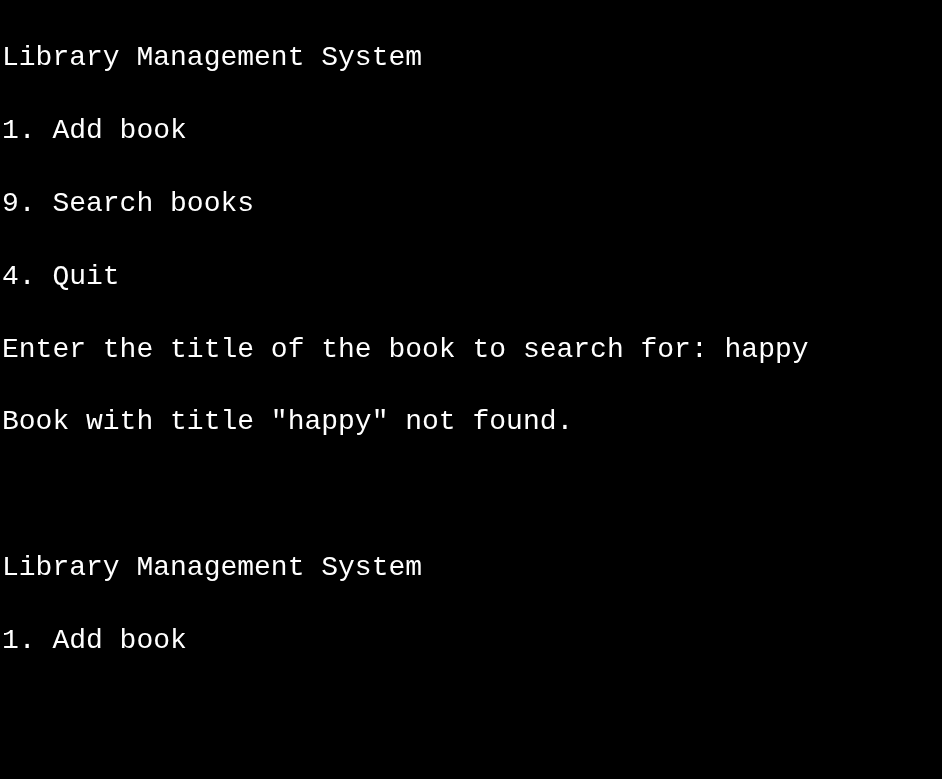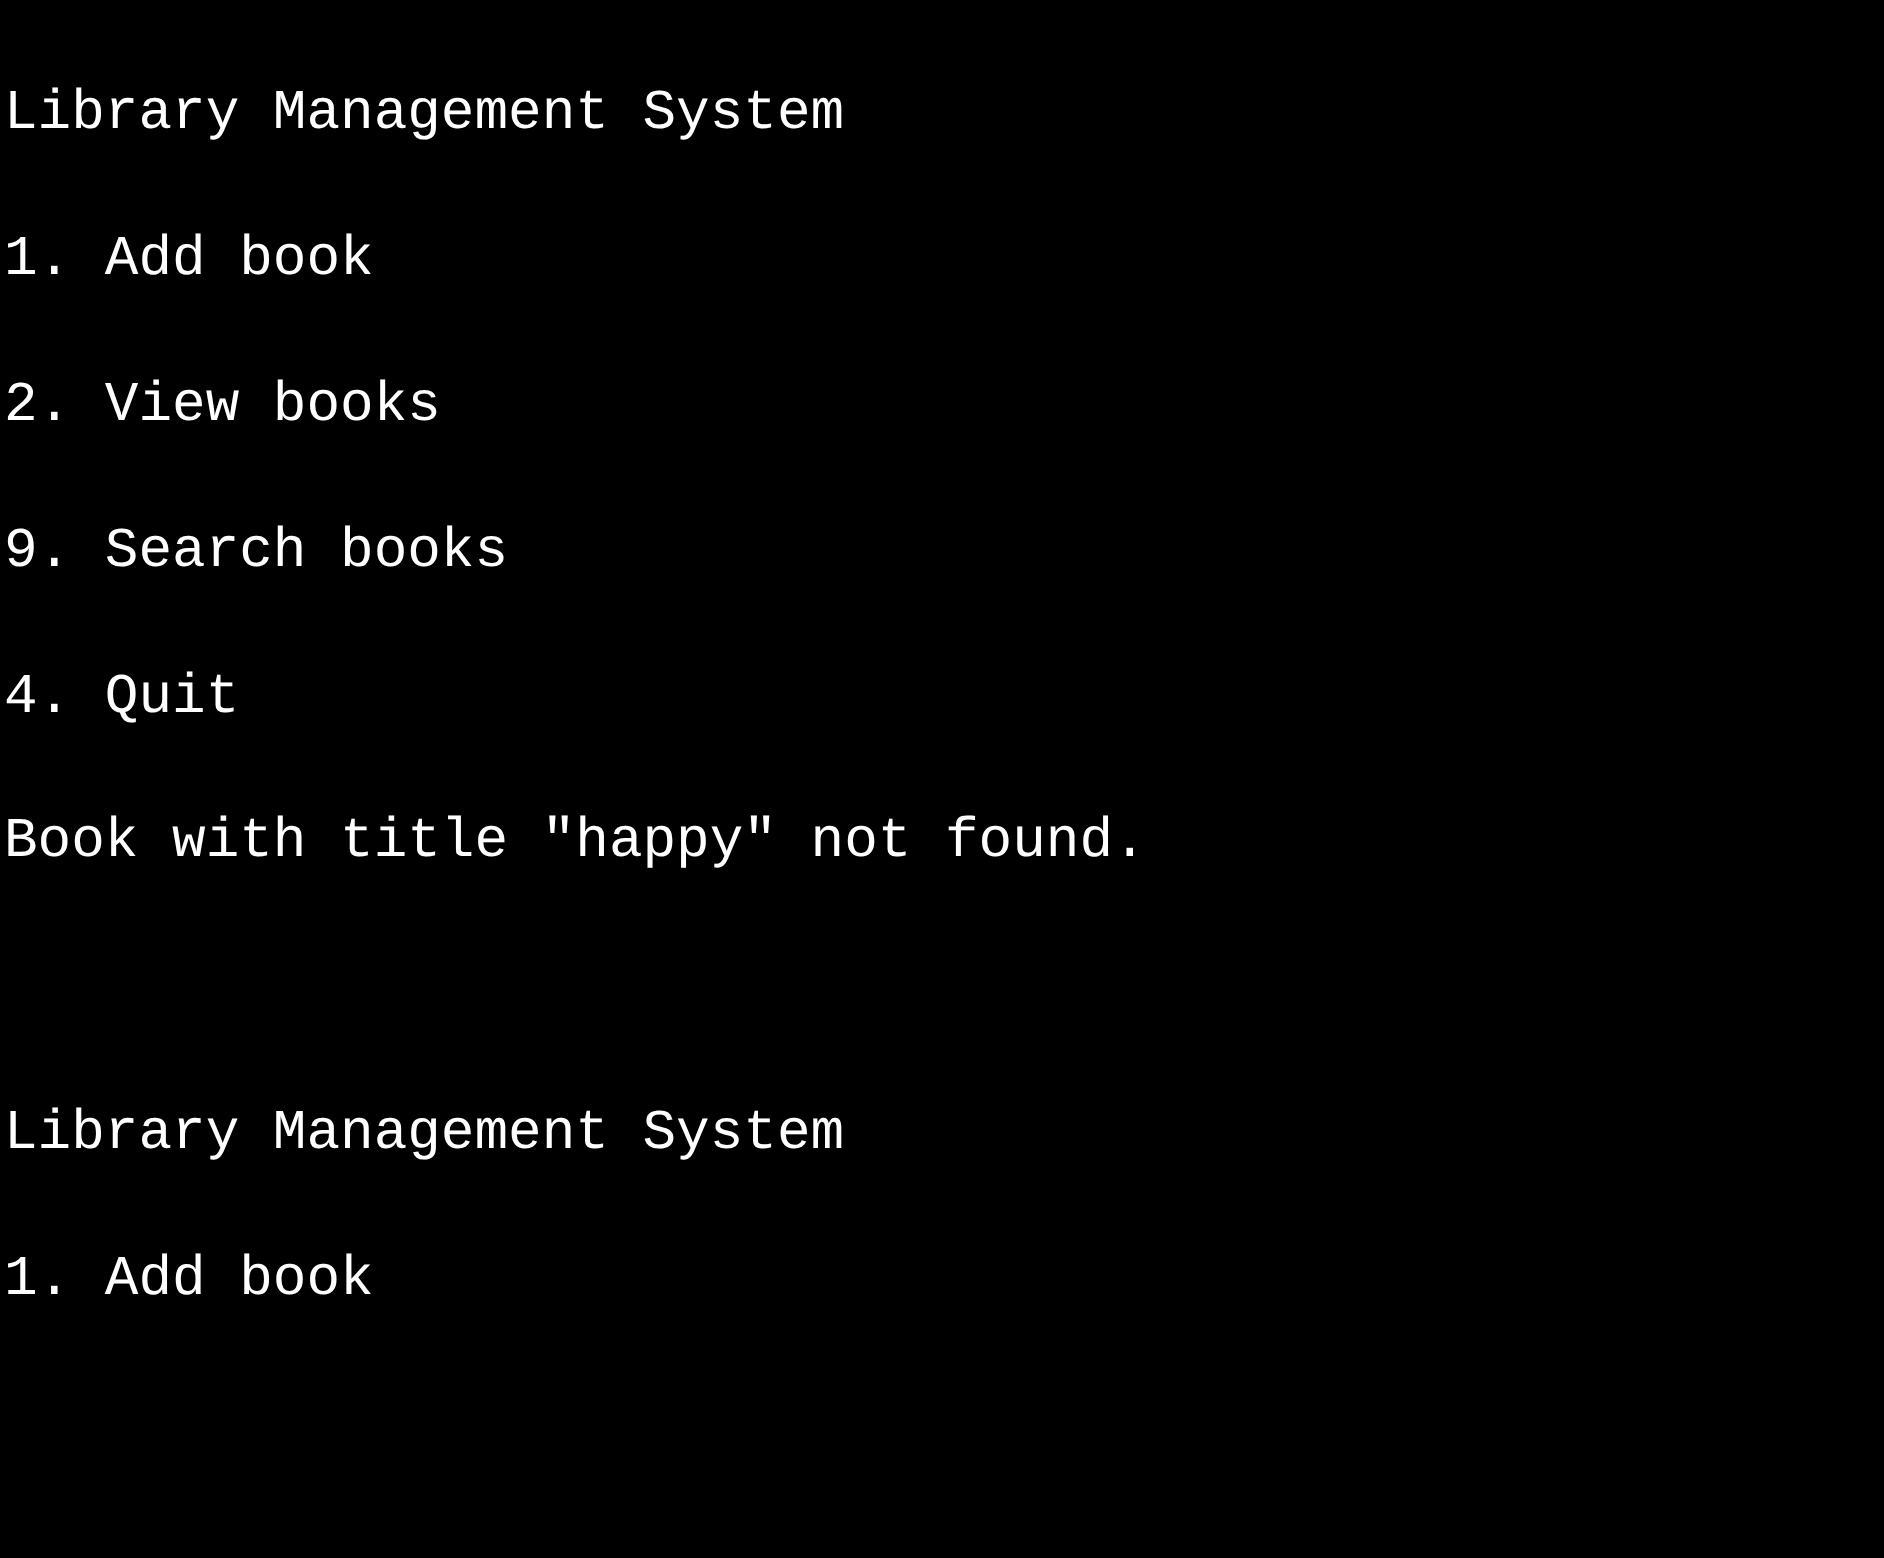--- a/index.html
+++ b/index.html
@@ -29,23 +29,23 @@
     .blank {
       height: 1.3em;
     }
   </style>
 </head>
 <body>
 
 <div class="console">
 <span class="line">Library Management System</span>
 <span class="line">1. Add book</span>
-<span class="line">2. View books</span>
 <span class="line">9. Search books</span>
 <span class="line">4. Quit</span>
+<span class="line"><span>Enter the title of the book to search for: </span><span>happy</span></span>
 <span class="line">Book with title "happy" not found.</span>
 <span class="line blank"> </span>
 <span class="line">Library Management System</span>
 <span class="line">1. Add book</span>
 
 
 
 
 
 

